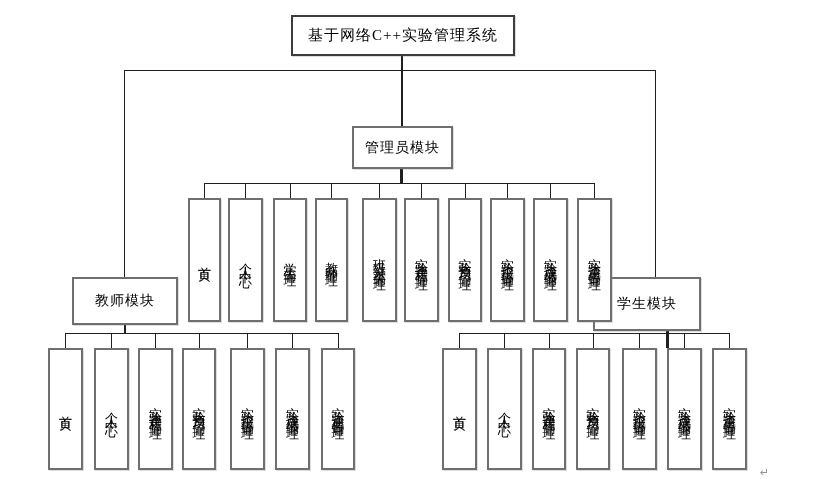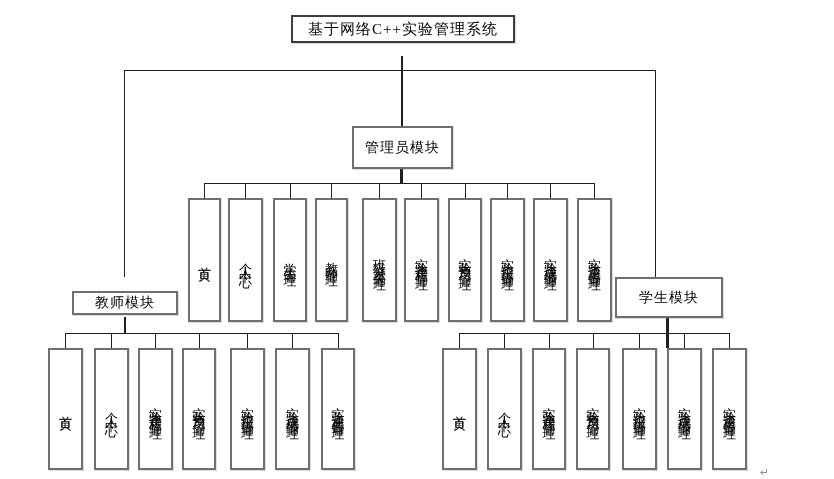--- a/index.html
+++ b/index.html
@@ -65,31 +65,31 @@
   <div class="line" style="left:666px;top:318px;width:3px;height:30px"></div>
   <div class="line" style="left:459px;top:333px;width:271px;height:1px"></div>
   <div class="line" style="left:459px;top:333px;width:1px;height:15px"></div>
   <div class="line" style="left:504px;top:333px;width:1px;height:15px"></div>
   <div class="line" style="left:549px;top:333px;width:1px;height:15px"></div>
   <div class="line" style="left:593px;top:333px;width:1px;height:15px"></div>
   <div class="line" style="left:639px;top:333px;width:1px;height:15px"></div>
   <div class="line" style="left:684px;top:333px;width:1px;height:15px"></div>
   <div class="line" style="left:729px;top:333px;width:1px;height:15px"></div>
 
-  <div class="node hnode title-node" style="left:291px;top:15px;width:224px;height:28px">
+  <div class="node hnode title-node" style="left:291px;top:15px;width:224px;height:41px">
     <span>基于网络C++实验管理系统</span>
   </div>
 
   <div class="node hnode" style="left:352px;top:126px;width:101px;height:43px">
     <span>管理员模块</span>
   </div>
-  <div class="node hnode" style="left:72px;top:291px;width:106px;height:24px">
+  <div class="node hnode" style="left:72px;top:277px;width:106px;height:48px">
     <span>教师模块</span>
   </div>
-  <div class="node hnode" style="left:615px;top:277px;width:108px;height:41px">
+  <div class="node hnode" style="left:593px;top:277px;width:108px;height:54px">
     <span>学生模块</span>
   </div>
 
   <div class="node" style="left:188px;top:198px;width:33px;height:124px">
     <span class="vtext">首页</span>
     </div>
   <div class="node" style="left:228px;top:198px;width:35px;height:124px">
     <span class="vtext">个人中心</span>
     </div>
   <div class="node" style="left:273px;top:198px;width:34px;height:124px">

